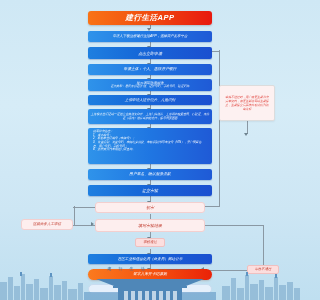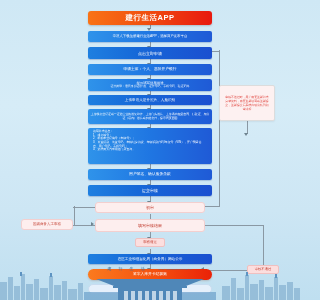--- a/index.html
+++ b/index.html
@@ -23,21 +23,21 @@
 
   
   .node {
     position:absolute;
     display:flex; align-items:center; justify-content:center;
     text-align:center;
     border-radius:2px;
     line-height:1.25;
     overflow:hidden;
   }
-  .node span { display:block; width:100%; padding:0 2px; }
+  .node span { display:block; width:100%; padding:0 2px;font-style:italic; }
 
   .n-title {
     background:linear-gradient(90deg,#f97316 0%,#f1500f 45%,#e8190f 100%);
     color:#fff; font-weight:bold; letter-spacing:.5px;
     border-radius:3px;
     box-shadow:0 1px 2px rgba(0,0,0,.18);
   }
   .n-blue {
     background:linear-gradient(90deg,#1e7fe0 0%,#1668d8 40%,#1b4fd0 100%);
     color:#fff;

